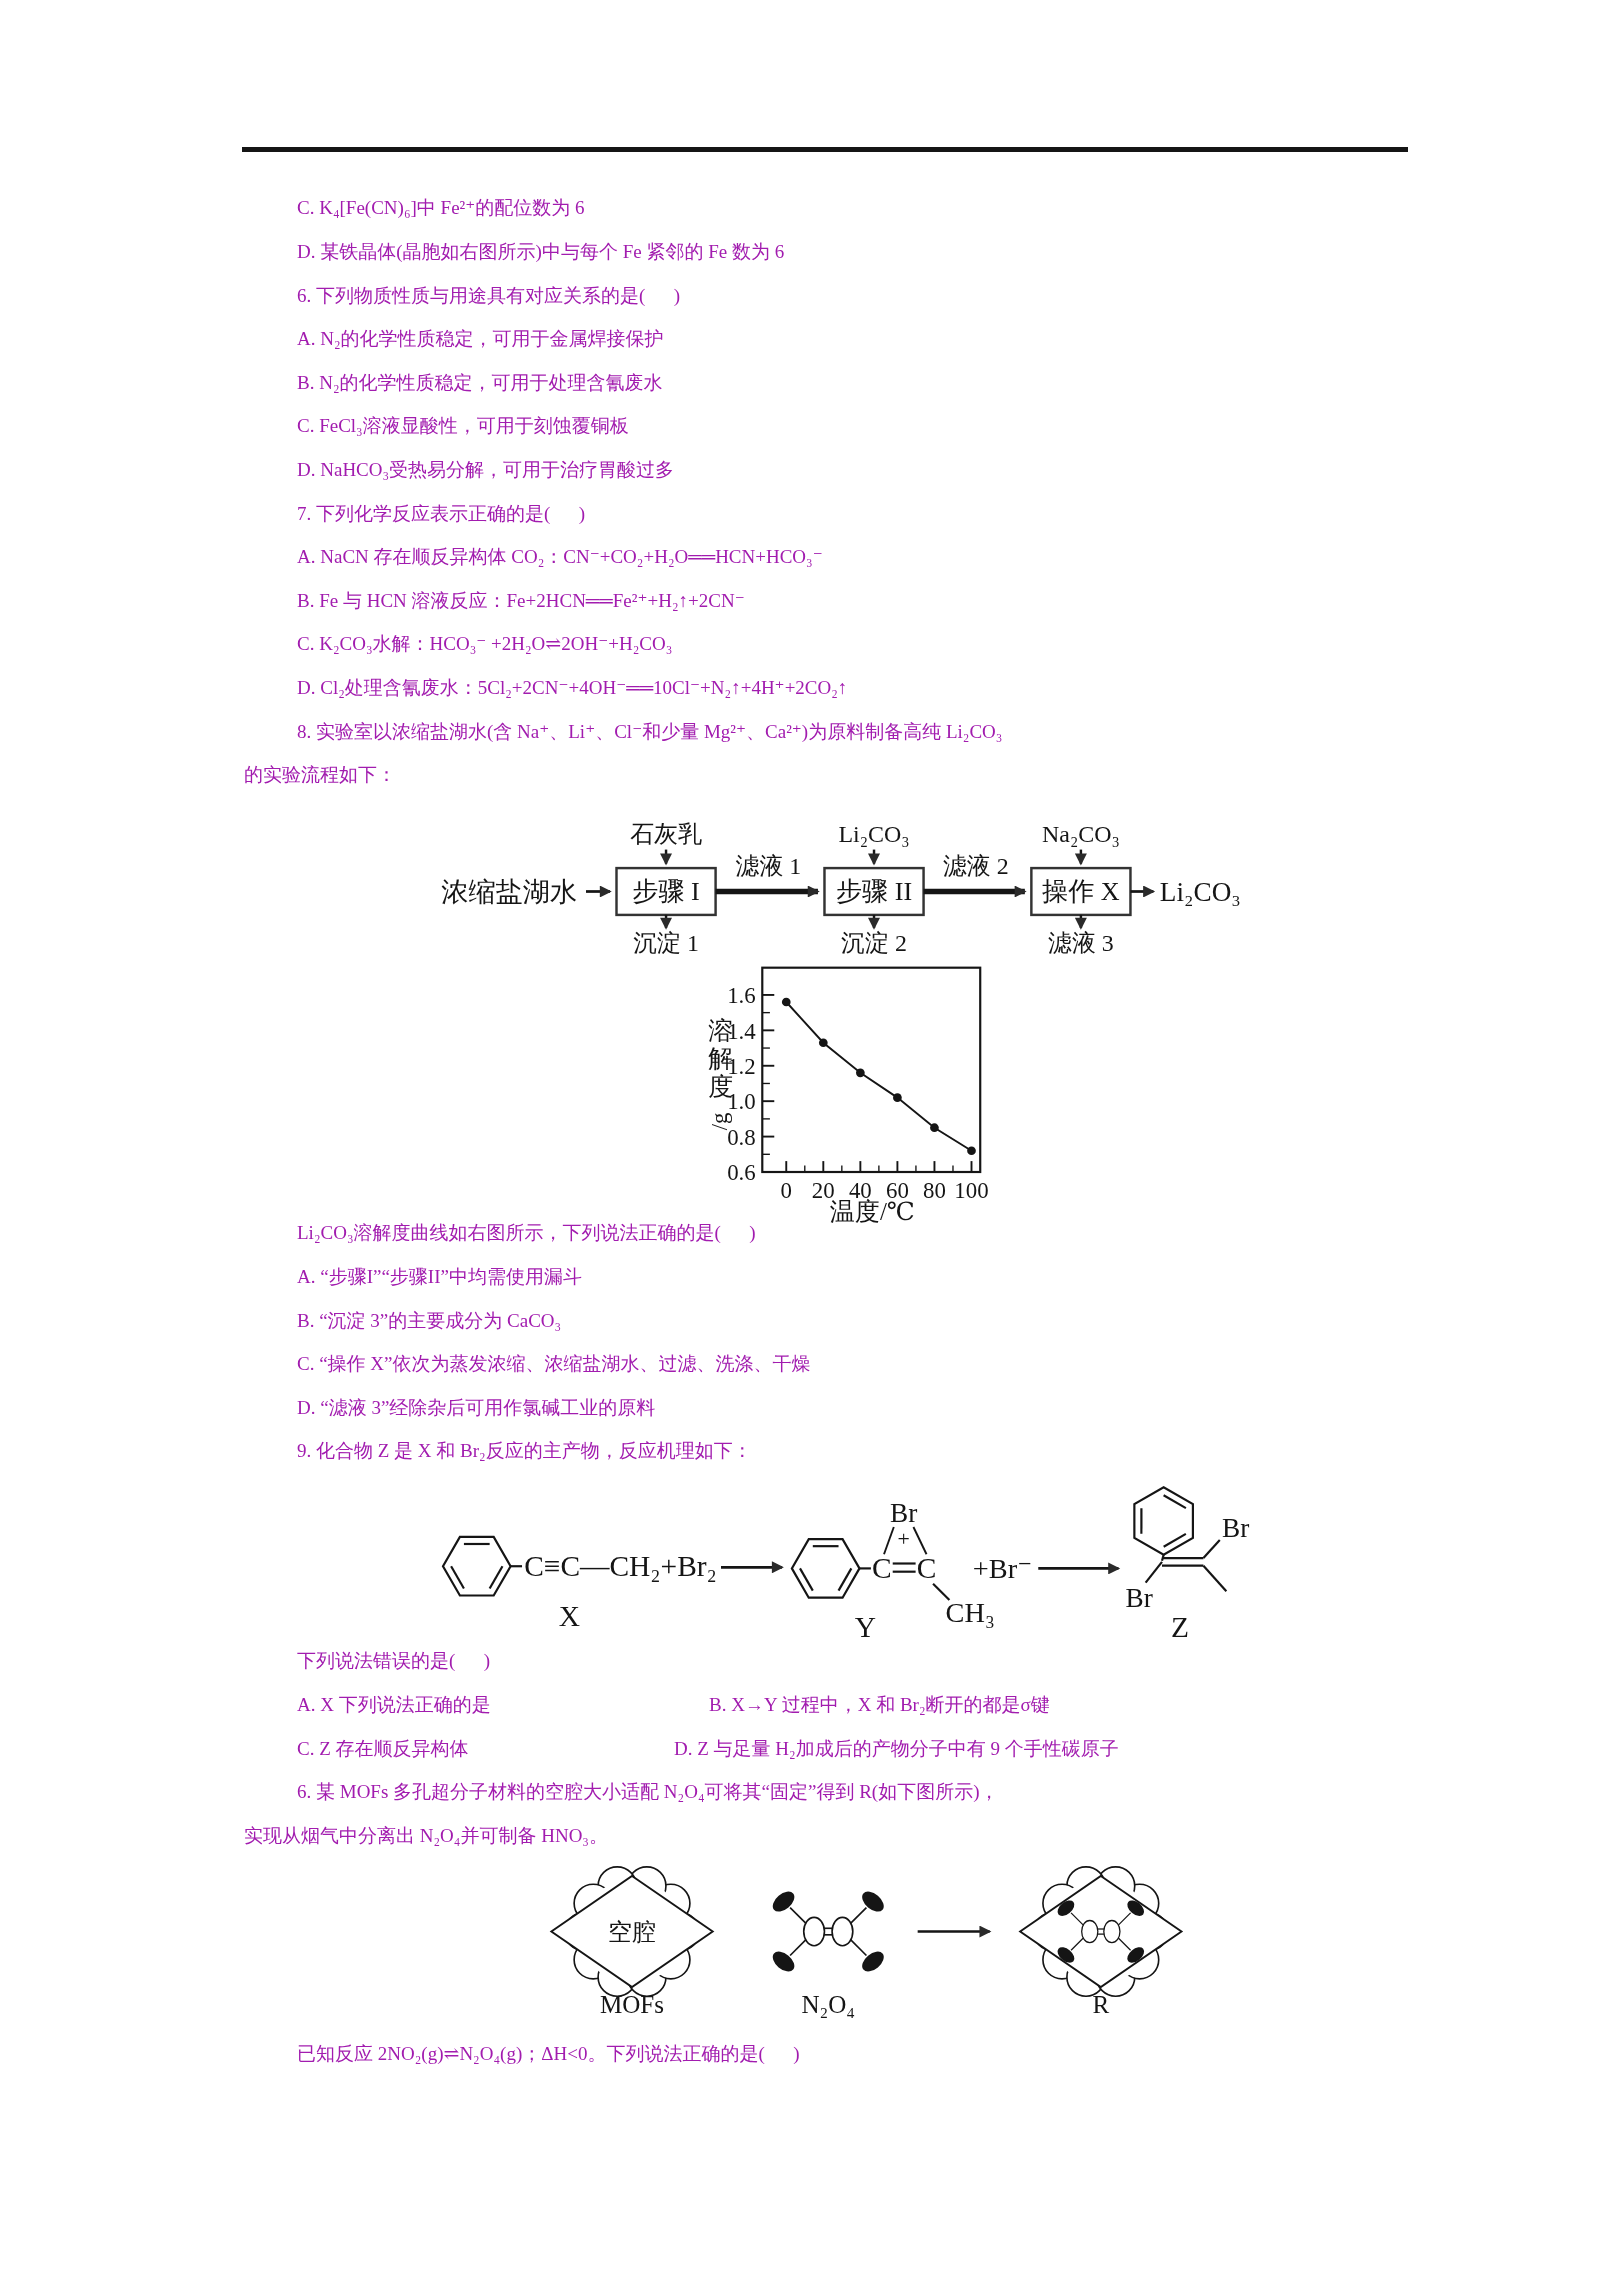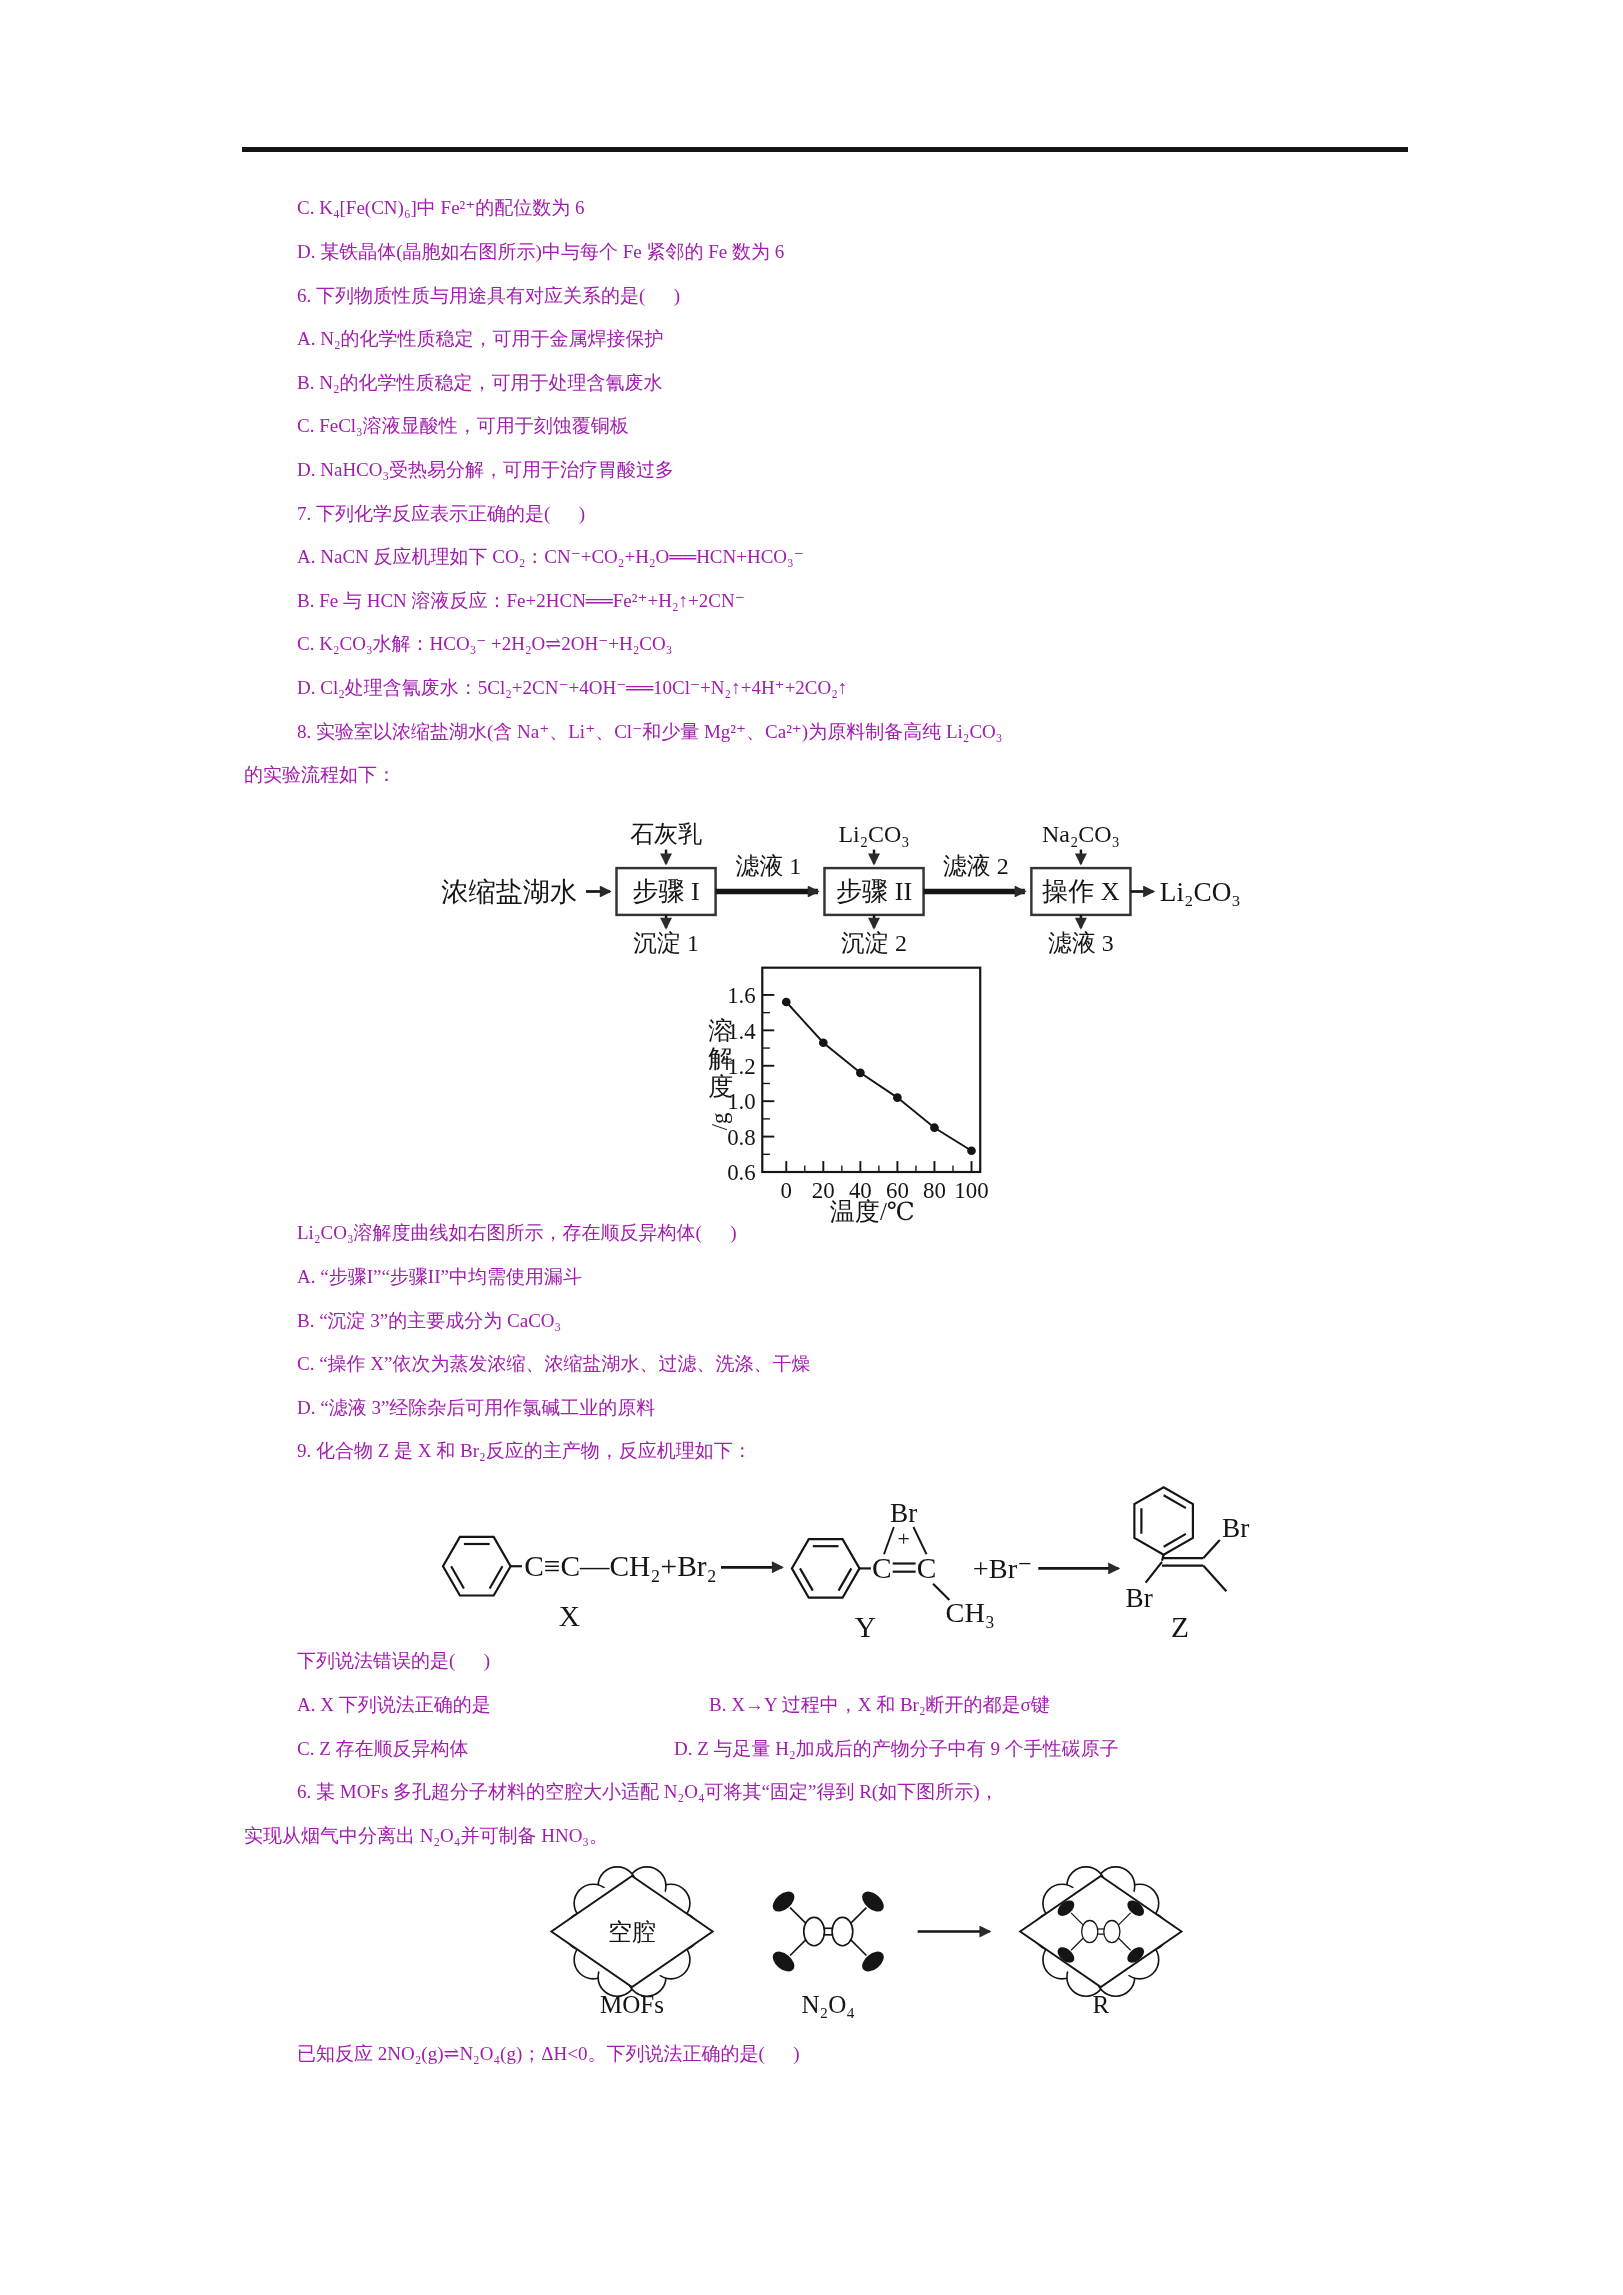--- a/index.html
+++ b/index.html
@@ -24,21 +24,21 @@
 <div class="divider"></div>
 
 <div class="tl opt" style="top:196px">C. K₄[Fe(CN)₆]中 Fe²⁺的配位数为 6</div>
 <div class="tl opt" style="top:240px">D. 某铁晶体(晶胞如右图所示)中与每个 Fe 紧邻的 Fe 数为 6</div>
 <div class="tl opt" style="top:284px">6. 下列物质性质与用途具有对应关系的是(      )</div>
 <div class="tl opt" style="top:327px">A. N₂的化学性质稳定，可用于金属焊接保护</div>
 <div class="tl opt" style="top:371px">B. N₂的化学性质稳定，可用于处理含氰废水</div>
 <div class="tl opt" style="top:414px">C. FeCl₃溶液显酸性，可用于刻蚀覆铜板</div>
 <div class="tl opt" style="top:458px">D. NaHCO₃受热易分解，可用于治疗胃酸过多</div>
 <div class="tl opt" style="top:502px">7. 下列化学反应表示正确的是(      )</div>
-<div class="tl opt" style="top:545px">A. NaCN 反应机理如下 CO₂：CN⁻+CO₂+H₂O══HCN+HCO₃⁻</div>
+<div class="tl opt" style="top:545px">A. NaCN 存在顺反异构体 CO₂：CN⁻+CO₂+H₂O══HCN+HCO₃⁻</div>
 <div class="tl opt" style="top:589px">B. Fe 与 HCN 溶液反应：Fe+2HCN══Fe²⁺+H₂↑+2CN⁻</div>
 <div class="tl opt" style="top:632px">C. K₂CO₃水解：HCO₃⁻ +2H₂O⇌2OH⁻+H₂CO₃</div>
 <div class="tl opt" style="top:676px">D. Cl₂处理含氰废水：5Cl₂+2CN⁻+4OH⁻══10Cl⁻+N₂↑+4H⁺+2CO₂↑</div>
 <div class="tl opt" style="top:720px">8. 实验室以浓缩盐湖水(含 Na⁺、Li⁺、Cl⁻和少量 Mg²⁺、Ca²⁺)为原料制备高纯 Li₂CO₃</div>
 <div class="tl flush" style="top:763px">的实验流程如下：</div>
 
 <svg style="left:436px;top:818px" width="851" height="147" viewBox="0 0 1560 270">
   <defs>
     <marker id="ah" viewBox="0 0 10 10" refX="8.5" refY="5" markerUnits="userSpaceOnUse" markerWidth="26" markerHeight="22" orient="auto">
       <path d="M0,0 L10,5 L0,10 z" fill="#2a2a2a"></path>
@@ -120,21 +120,21 @@
     <circle cx="366" cy="248.5" r="8" fill="#151515"></circle>
     <circle cx="434" cy="303.75" r="8" fill="#151515"></circle>
     <circle cx="502" cy="346" r="8" fill="#151515"></circle>
     <text x="320" y="474" text-anchor="middle" font-size="46">温度/℃</text>
     <text x="42" y="140" text-anchor="middle" font-size="46">溶</text>
     <text x="42" y="192" text-anchor="middle" font-size="46">解</text>
     <text x="42" y="244" text-anchor="middle" font-size="46">度</text>
     <text x="42" y="304" text-anchor="middle" font-size="42" transform="rotate(-90 42 292)">/g</text>
   </svg>
 
-<div class="tl opt" style="top:1221px">Li₂CO₃溶解度曲线如右图所示，存在顺反异构体(      )</div>
+<div class="tl opt" style="top:1221px">Li₂CO₃溶解度曲线如右图所示，下列说法正确的是(      )</div>
 <div class="tl opt" style="top:1265px">A. “步骤I”“步骤II”中均需使用漏斗</div>
 <div class="tl opt" style="top:1309px">B. “沉淀 3”的主要成分为 CaCO₃</div>
 <div class="tl opt" style="top:1352px">C. “操作 X”依次为蒸发浓缩、浓缩盐湖水、过滤、洗涤、干燥</div>
 <div class="tl opt" style="top:1396px">D. “滤液 3”经除杂后可用作氯碱工业的原料</div>
 <div class="tl opt" style="top:1439px">9. 化合物 Z 是 X 和 Br₂反应的主产物，反应机理如下：</div>
 
 <svg style="left:425px;top:1491px" width="894" height="169" viewBox="0 0 1640 310">
   <defs>
     <g id="benz" stroke="#151515" stroke-width="4" fill="none">
       <polygon points="62,0 31,-53.7 -31,-53.7 -62,0 -31,53.7 31,53.7"></polygon>

